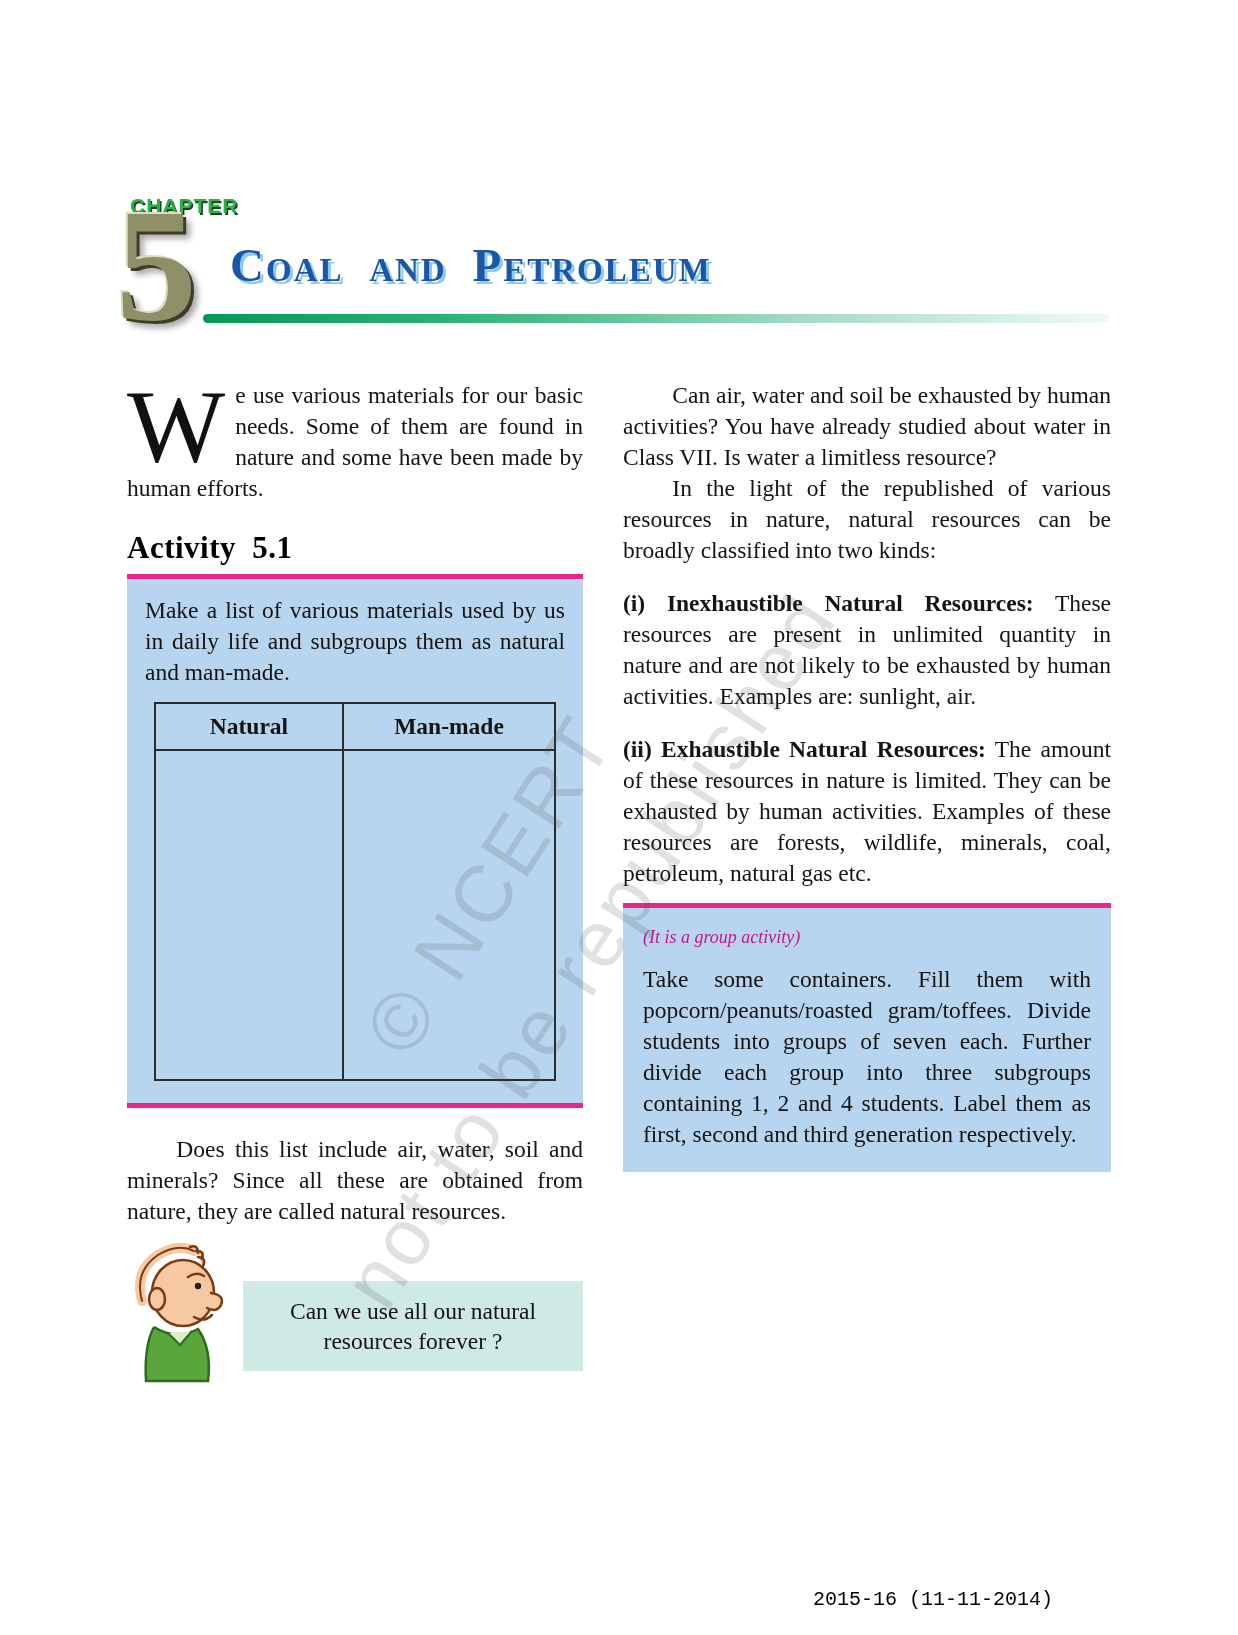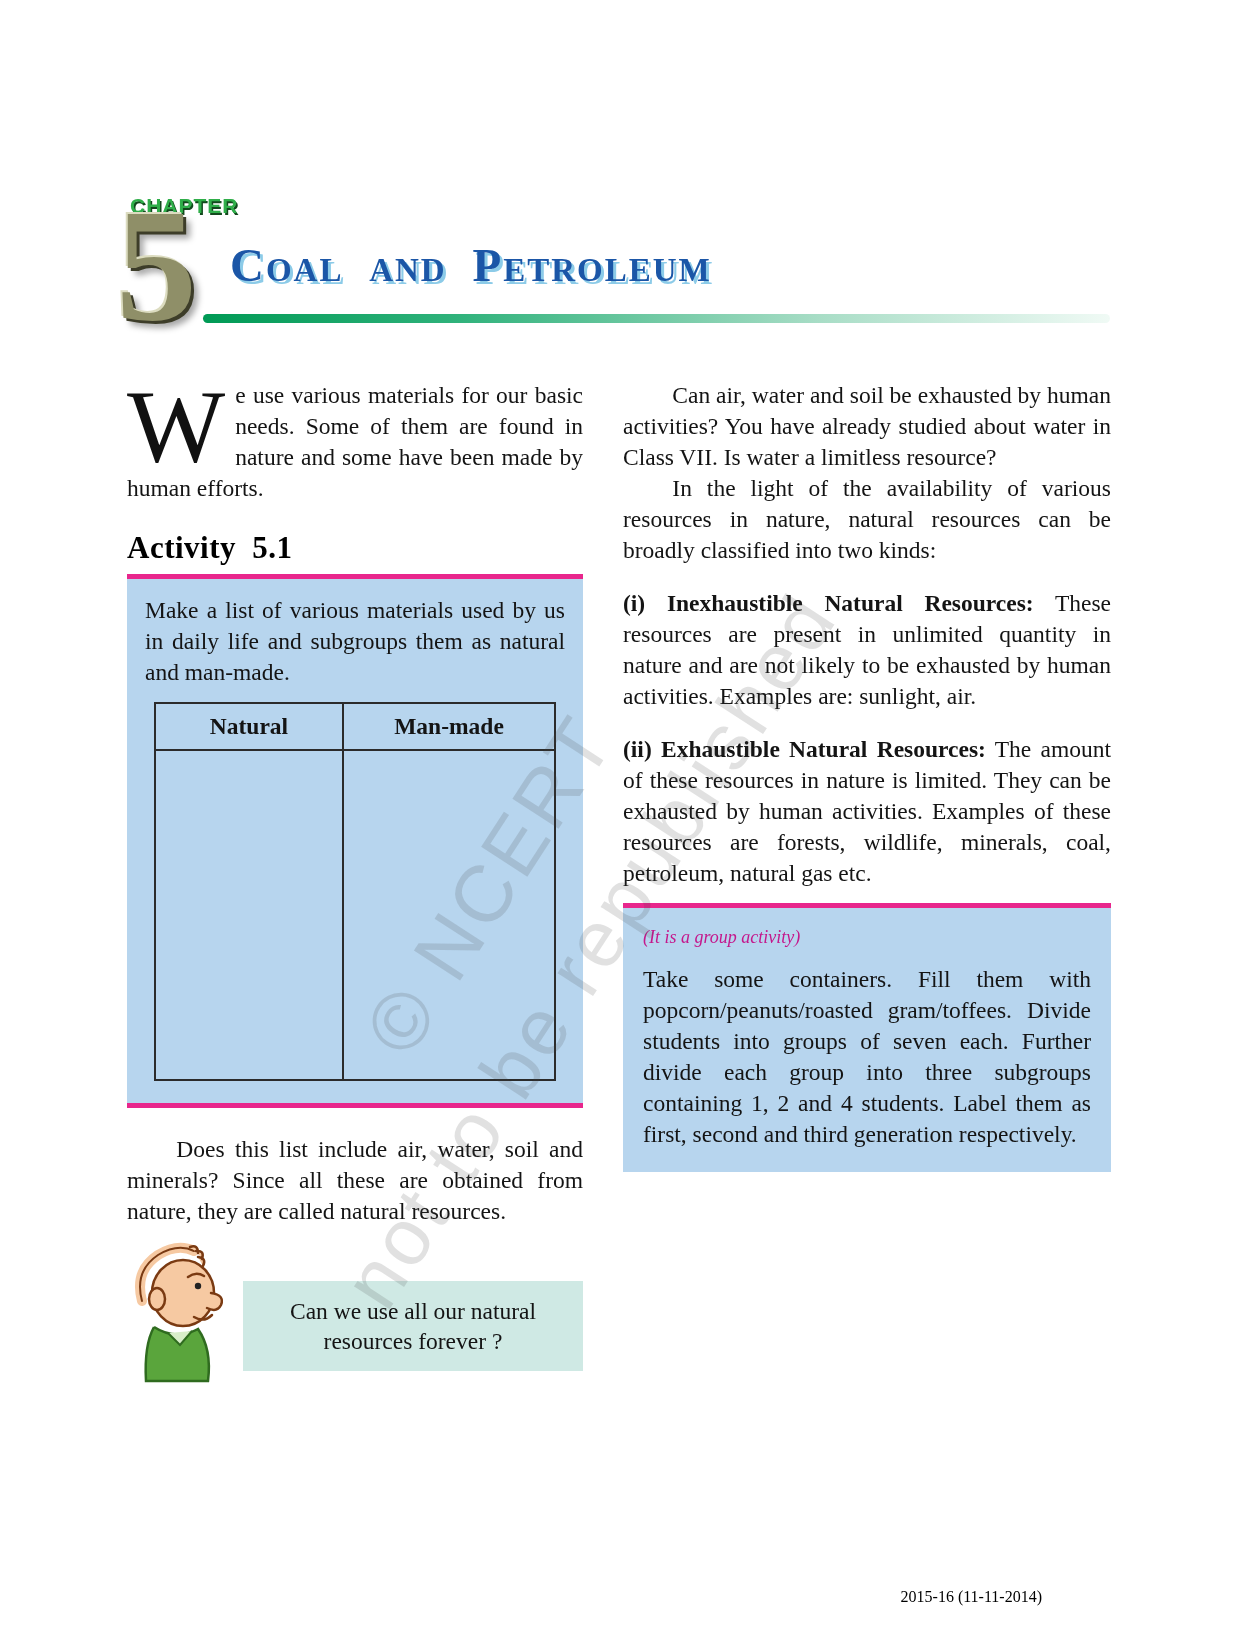--- a/index.html
+++ b/index.html
@@ -85,22 +85,22 @@
 
   
   .watermark{
     position:absolute; left:100px; top:770px; width:880px; text-align:center;
     transform:rotate(-57deg); transform-origin:center;
     font-family:"Liberation Sans", sans-serif; font-size:80px; letter-spacing:4px;
     line-height:1.5; color:rgba(70,70,70,0.16); pointer-events:none; z-index:9;
     white-space:nowrap;
   }
   .page-footer{
-    position:absolute; right:196px; top:1560px;
-    font-family:Liberation Serif, serif; font-size:16px; color:#000;
+    position:absolute; right:185px; top:1560px;
+    font-family:Liberation Mono, monospace; font-size:20px; color:#000;
   }
 </style>
 </head>
 <body>
 
 <div class="page">
 
   <div class="chapter-label">CHAPTER</div>
   <div class="chapter-number">5</div>
   <h1 class="page-title">Coal and Petroleum</h1>
@@ -155,21 +155,21 @@
           </svg>
         </div>
         <div class="speech-box">Can we use all our natural resources forever ?</div>
       </div>
 
     </div>
 
     <div class="col-right">
 
       <p class="body-text indent">Can air, water and soil be exhausted by human activities? You have already studied about water in Class VII. Is water a limitless resource?</p>
-      <p class="body-text indent">In the light of the availability of various resources in nature, natural resources can be broadly classified into two kinds:</p>
+      <p class="body-text indent">In the light of the republished of various resources in nature, natural resources can be broadly classified into two kinds:</p>
 
       <p class="body-text resource-item">
         <span class="lead-bold">(i) Inexhaustible Natural Resources:</span><span> These resources are present in unlimited quantity in nature and are not likely to be exhausted by human activities. Examples are: sunlight, air.</span>
       </p>
 
       <p class="body-text resource-item">
         <span class="lead-bold">(ii) Exhaustible Natural Resources:</span><span> The amount of these resources in nature is limited. They can be exhausted by human activities. Examples of these resources are forests, wildlife, minerals, coal, petroleum, natural gas etc.</span>
       </p>
 
 

